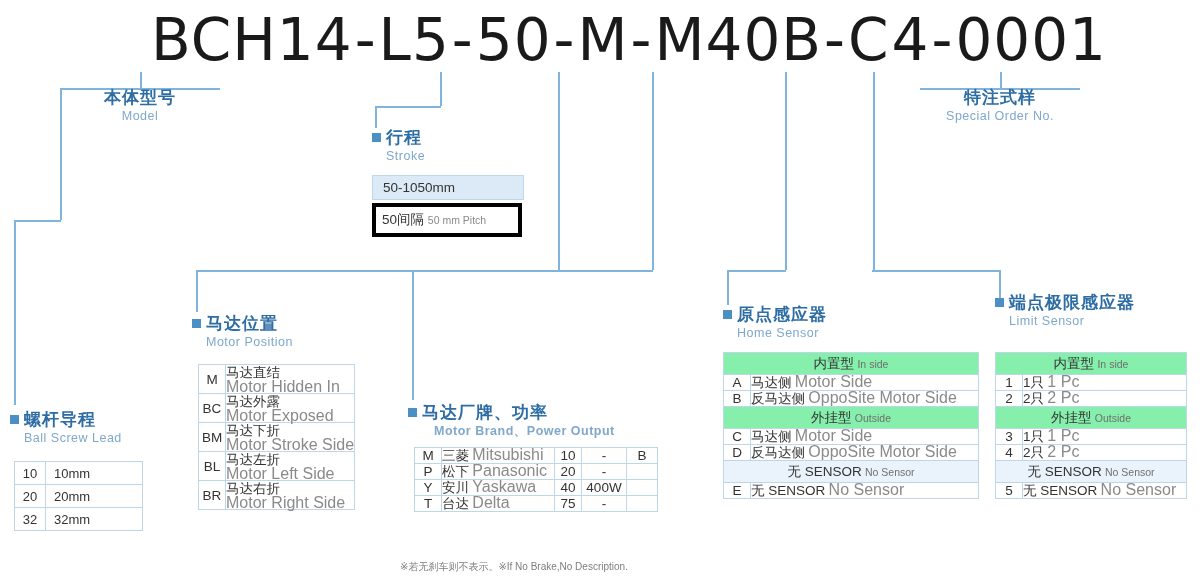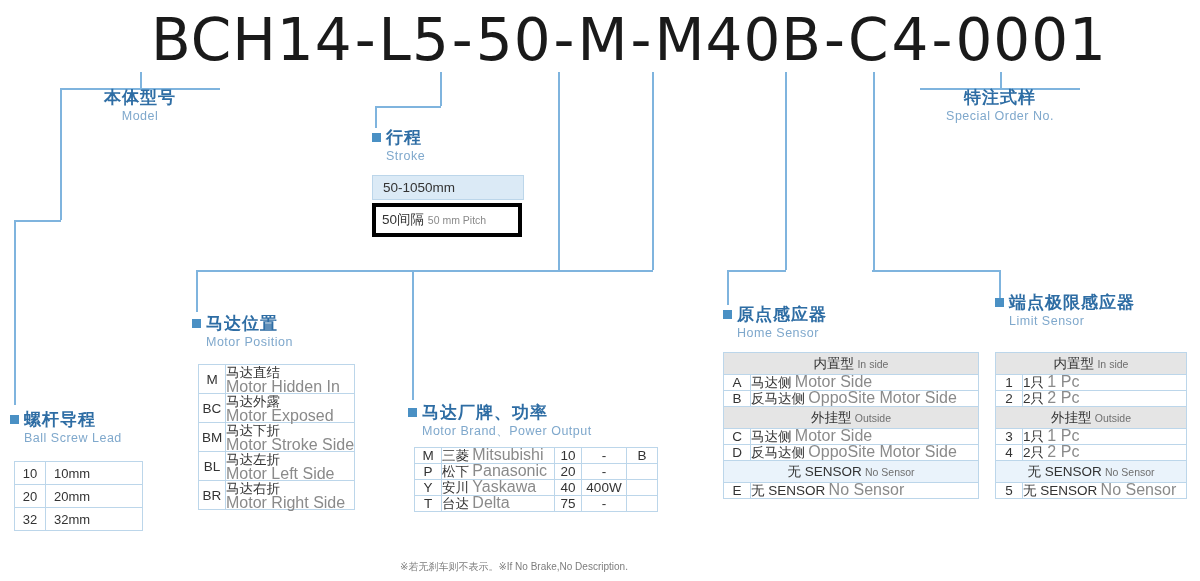--- a/index.html
+++ b/index.html
@@ -30,21 +30,21 @@
   .hd.center{text-align:center;}
   .sq{display:inline-block;width:9px;height:9px;background:#4a90c4;margin-right:5px;vertical-align:1px;}
 
   
   .tbl{position:absolute;border-collapse:collapse;font-size:12px;}
   .tbl td{border:1px solid #bcd6ea;padding:0;vertical-align:middle;}
   .cellcn{font-size:13.5px;color:#333;line-height:15px;white-space:nowrap;}
   .cellen{font-size:16px;color:#8a8a8a;line-height:13px;white-space:nowrap;}
   .key{text-align:center;font-size:13.5px;color:#333;width:26px;}
   .lbl{padding:3px 6px;}
-  .hdrow td{background:#e5e5e5;text-align:center;padding:3px 0;}
+  .hdrow td{background:#86efac;text-align:center;padding:3px 0;}
   .hdrow .cellcn{display:inline;font-size:13.5px;}
   .hdrow .cellen{display:inline;font-size:10.5px;color:#6f6f6f;}
   .nosensor td{background:#eaf3fb;}
   .note{position:absolute;font-size:10px;color:#7d7d7d;white-space:nowrap;}
 
   
   .sbox{position:absolute;border:1px solid #bcd6ea;background:#dbeaf6;
         font-size:13.5px;color:#333;padding:4px 10px;white-space:nowrap;}
   .sbox2{position:absolute;border:4px solid #000000;background:#ffffff;
         font-size:13.5px;color:#333;padding:4px 6px;white-space:nowrap;}
@@ -115,21 +115,21 @@
     <div class="en" style="margin-left:14px;">Ball Screw Lead</div>
   </div>
 
   <div class="hd" style="left:192px;top:314px;">
     <div class="cn"><span class="sq"></span><span>马达位置</span></div>
     <div class="en" style="margin-left:14px;">Motor Position</div>
   </div>
 
   <div class="hd" style="left:408px;top:403px;">
     <div class="cn"><span class="sq"></span><span>马达厂牌、功率</span></div>
-    <div class="en" style="margin-left:14px;">Motor Brand、Power Output</div>
+    <div class="en" style="margin-left:26px;font-weight:bold;">Motor Brand、Power Output</div>
   </div>
 
   <div class="hd" style="left:723px;top:305px;">
     <div class="cn"><span class="sq"></span><span>原点感应器</span></div>
     <div class="en" style="margin-left:14px;">Home Sensor</div>
   </div>
 
   <div class="hd" style="left:995px;top:293px;">
     <div class="cn"><span class="sq"></span><span>端点极限感应器</span></div>
     <div class="en" style="margin-left:14px;">Limit Sensor</div>

